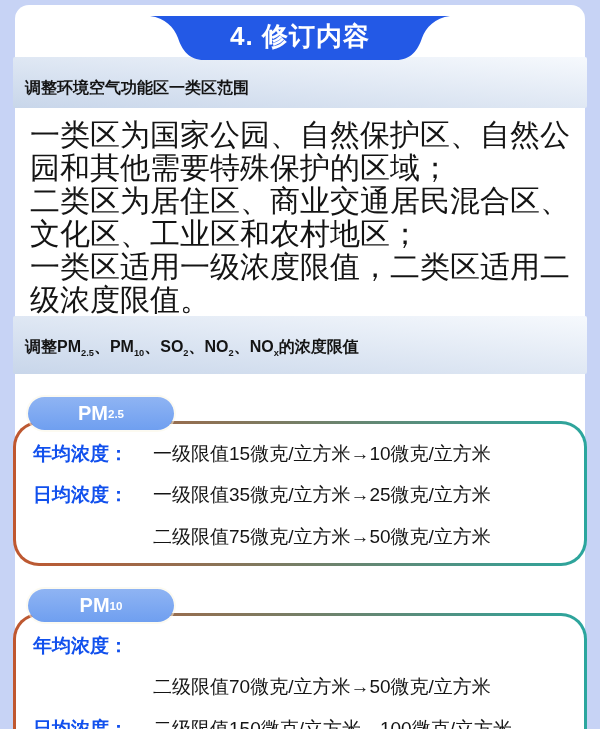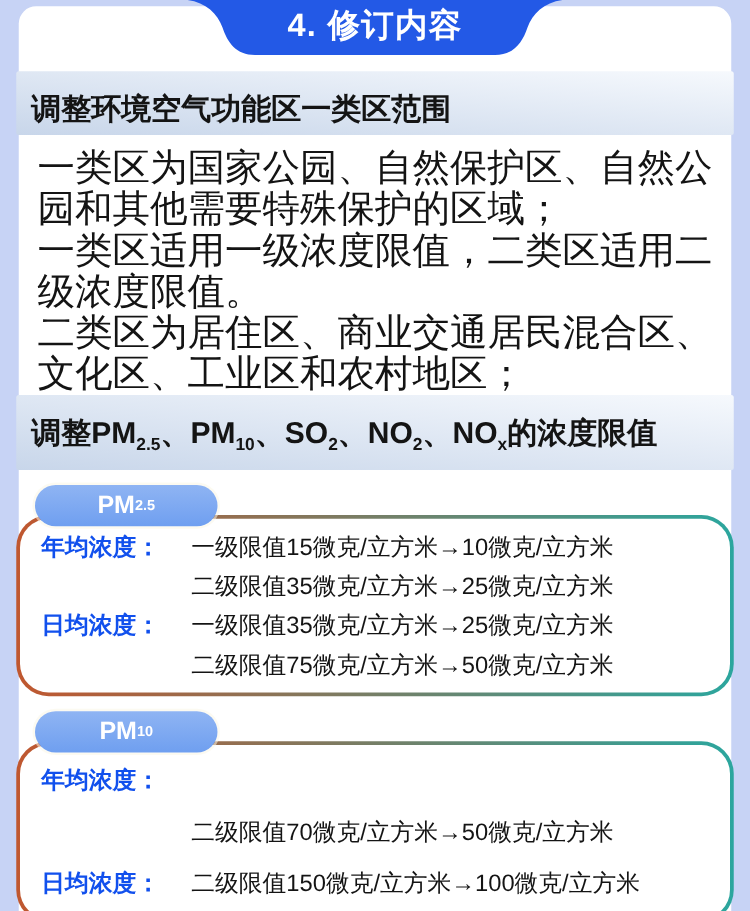--- a/index.html
+++ b/index.html
@@ -9,46 +9,46 @@
     background:#c7d3f5;
     position:relative;
     overflow:hidden;
   }
   .card {
     position:absolute; left:15px; right:15px; top:5px; bottom:0;
     background:#ffffff;
     border-radius:14px 14px 0 0;
   }
   .tab {
-    position:absolute; top:0; left:50%; transform:translateX(-50%);
+    position:absolute; top:16px; left:50%; transform:translateX(-50%);
     width:300px; height:46px; z-index:3;
   }
   .tab svg { display:block; width:300px; height:46px; }
   .tab-title {
     position:absolute; inset:0; padding-bottom:6px;
     display:flex; align-items:center; justify-content:center;
     color:#ffffff; font-size:26px; font-weight:700; letter-spacing:1px;
   }
   .content { position:absolute; inset:0; padding:57px 13px 0 13px; }
   .section-heading {
     background:linear-gradient(to right top,#c8d6ea,#f6f9fd);
     border-radius:2px;
     padding:18px 10px 8px 12px;
-    font-size:24px; font-weight:700; color:#141414;
+    font-size:16px; font-weight:700; color:#141414;
     line-height:25px;
   }
   .section-heading sub, .pill sub { font-size:58%; }
   .para {
     padding:10px 4px 0 17px;
     font-size:30px; line-height:33px; font-weight:500; color:#141414;
   }
   .section-heading.second { }
   .pill {
     position:relative; z-index:2;
-    margin:12px 0 -9px 15px;
+    margin:23px 0 -9px 15px;
     width:146px; height:33px;
     border-radius:17px;
     background:linear-gradient(180deg,#8fb4f3,#6f9ff0);
     box-shadow:0 0 0 2px rgba(250,245,230,.55);
     display:flex; align-items:center; justify-content:center;
     color:#ffffff; font-size:20px; font-weight:700;
   }
   .limit-box {
     border-radius:26px;
     background:linear-gradient(90deg,#c0572f,#2ba69e);
@@ -75,40 +75,36 @@
   </svg>
   <div class="tab-title">4. 修订内容</div>
 </div>
 
 <div class="content">
 
   <div class="section-heading">调整环境空气功能区一类区范围</div>
 
   <div class="para">
     <div>一类区为国家公园、自然保护区、自然公园和其他需要特殊保护的区域；</div>
+    <div>二类区为居住区、商业交通居民混合区、文化区、工业区和农村地区；</div>
     <div>一类区适用一级浓度限值，二类区适用二级浓度限值。</div>
-    <div>二类区为居住区、商业交通居民混合区、文化区、工业区和农村地区；</div>
   </div>
 
   <div class="section-heading second"><span>调整PM</span><sub>2.5</sub><span>、PM</span><sub>10</sub><span>、SO</span><sub>2</sub><span>、NO</span><sub>2</sub><span>、NO</span><sub>x</sub><span>的浓度限值</span></div>
 
   <div class="pill">
       <span>PM</span>
       <sub>2.5</sub>
     </div>
 
   <div class="limit-box">
     <div class="limit-box-inner">
       <div class="limit-row">
         <span class="limit-label">年均浓度：</span>
         <span class="limit-value">一级限值15微克/立方米→10微克/立方米</span>
-      </div>
-      <div class="limit-row">
-        <span class="limit-label"></span>
-        <span class="limit-value">二级限值35微克/立方米→25微克/立方米</span>
       </div>
       <div class="limit-row">
         <span class="limit-label">日均浓度：</span>
         <span class="limit-value">一级限值35微克/立方米→25微克/立方米</span>
       </div>
       <div class="limit-row">
         <span class="limit-label"></span>
         <span class="limit-value">二级限值75微克/立方米→50微克/立方米</span>
       </div>
     </div>

